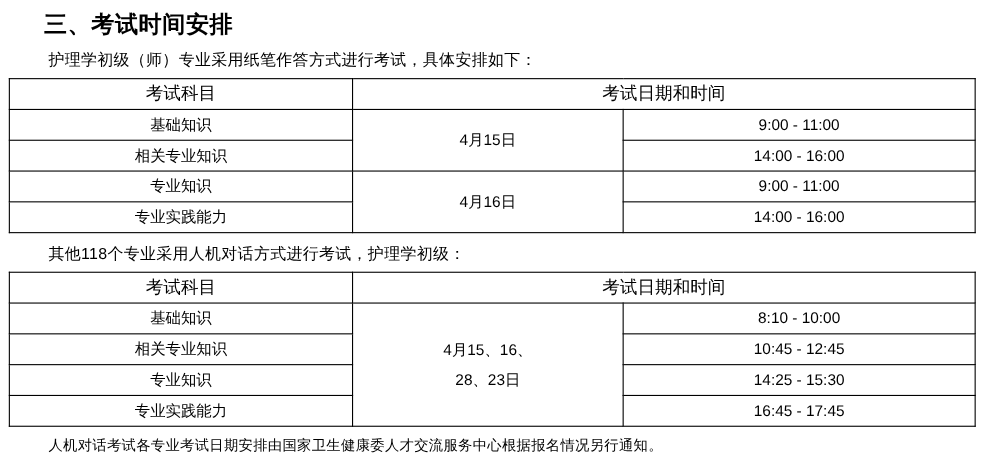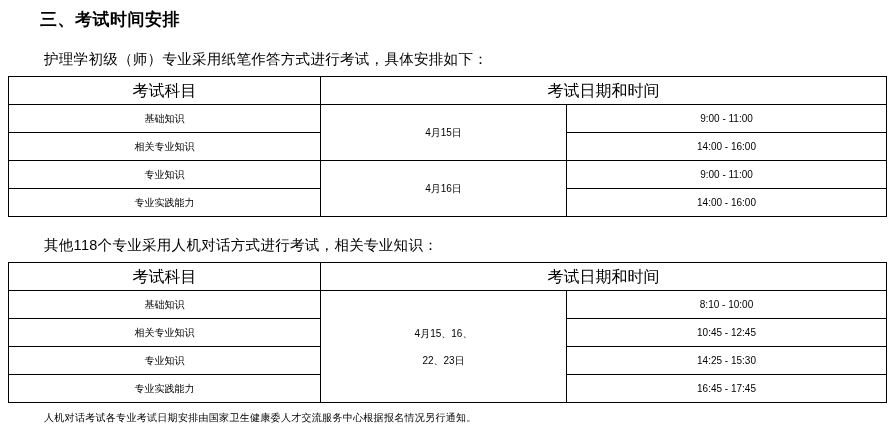--- a/index.html
+++ b/index.html
@@ -15,45 +15,45 @@
     overflow: hidden;
   }
   .page {
     position: relative;
     width: 894px;
     height: 432px;
     box-sizing: border-box;
     padding: 0;
   }
   .section-heading {
-    font-size: 17px;
+    font-size: 21px;
     font-weight: bold;
     margin: 8px 0 0 40px;
     letter-spacing: 0.5px;
   }
   .para {
     font-size: 14.5px;
-    margin: 19px 0 7px 44px;
+    margin: 9px 0 7px 44px;
     letter-spacing: 0.3px;
   }
   .para-bottom {
-    font-size: 10px;
+    font-size: 13px;
     margin: 8px 0 0 44px;
     letter-spacing: 0.3px;
   }
   table.sched {
     border-collapse: collapse;
     width: 878px;
     margin: 0 0 0 8px;
     table-layout: fixed;
   }
   table.sched td, table.sched th {
     border: 1px solid #000000;
     text-align: center;
-    font-size: 10px;
+    font-size: 14px;
     font-weight: normal;
     padding: 0;
     height: 27px;
     line-height: 27px;
   }
   table.sched th {
     font-size: 16px;
   }
   .col-subject { width: 312px; }
   .col-date { width: 246px; }
@@ -98,38 +98,38 @@
         <td rowspan="2">4月16日</td>
         <td>9:00 - 11:00</td>
       </tr>
       <tr>
         <td>专业实践能力</td>
         <td>14:00 - 16:00</td>
       </tr>
     </tbody>
   </table>
 
-  <div class="para">其他118个专业采用人机对话方式进行考试，相关专业知识：</div>
+  <div class="para">其他118个专业采用人机对话方式进行考试，护理学初级：</div>
 
   <table class="sched">
     <colgroup>
       <col class="col-subject">
       <col class="col-date">
       <col class="col-time">
     </colgroup>
     <tbody>
       <tr>
         <th>考试科目</th>
         <th colspan="2">考试日期和时间</th>
       </tr>
       <tr>
         <td>基础知识</td>
         <td rowspan="4" class="date-cell">
           <span class="dline">4月15、16、</span>
-          <span class="dline">22、23日</span>
+          <span class="dline">28、23日</span>
         </td>
         <td>8:10 - 10:00</td>
       </tr>
       <tr>
         <td>相关专业知识</td>
         <td>10:45 - 12:45</td>
       </tr>
       <tr>
         <td>专业知识</td>
         <td>14:25 - 15:30</td>

